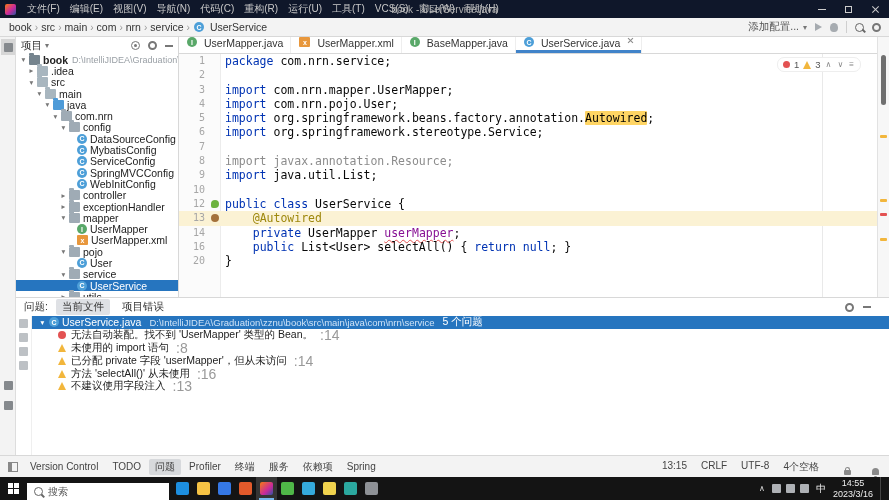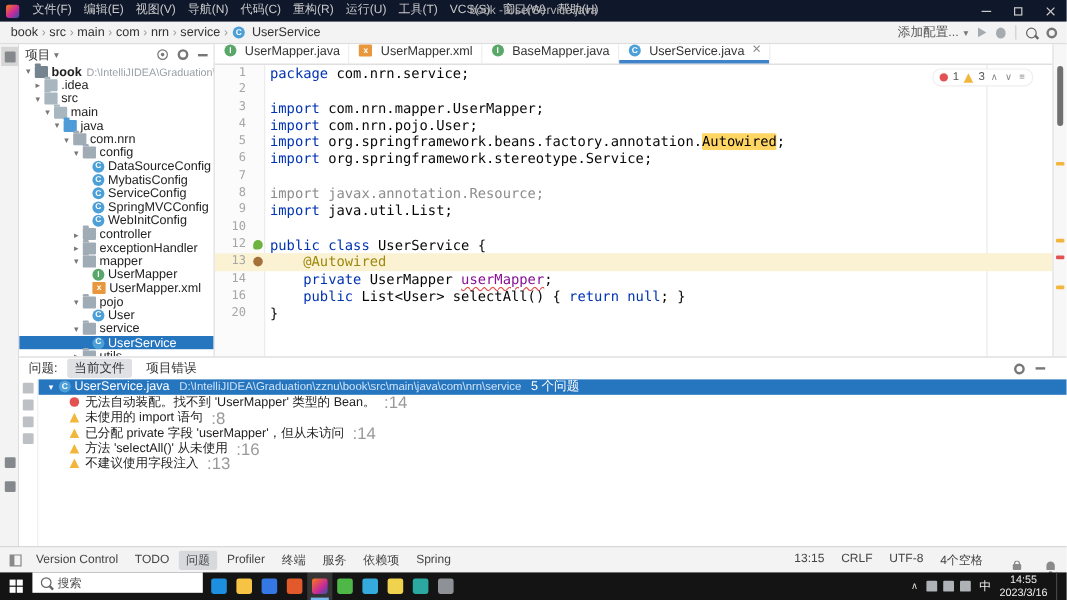--- a/index.html
+++ b/index.html
@@ -136,21 +136,21 @@
   #sb-left{display:flex;align-items:center;gap:2px}
   .sb-item{padding:1px 6px;border-radius:2px;white-space:nowrap}
   .sb-item.act{background:#D7D9DC}
   #sb-right{margin-left:auto;display:flex;align-items:flex-end;gap:19px}
   .lockic{width:7px;height:5px;background:#8A8A8A;border-radius:1px;position:relative;margin-top:3px}
   .lockic::before{content:"";position:absolute;left:1px;top:-3px;width:5px;height:3px;border:1px solid #8A8A8A;border-bottom:none;border-radius:3px 3px 0 0;box-sizing:border-box}
   .bellic{width:7px;height:7px;background:#8A8A8A;border-radius:50% 50% 10% 10%;position:relative;margin:0 2px}
   .bellic::after{content:"";position:absolute;left:2px;bottom:-3px;width:3px;height:2px;background:#8A8A8A;border-radius:50%}
 
   
-  #taskbar{position:absolute;left:0;top:477px;width:889px;height:23px;background:#141414;display:flex;align-items:flex-start;color:#EEE}
+  #taskbar{position:absolute;left:0;top:477px;width:889px;height:23px;background:#141414;display:flex;align-items:flex-end;color:#EEE}
   .start{width:27px;height:100%;display:flex;align-items:center;justify-content:center}
   #winlogo{display:grid;grid-template-columns:5px 5px;grid-template-rows:5px 5px;gap:1px}
   #winlogo span{background:#fff;display:block}
   #tsearch{width:142px;height:17px;background:#fff;color:#555;display:flex;align-items:center;gap:5px;padding:0 7px;font-size:10px;box-sizing:border-box}
   #tapps{display:flex;align-items:center;height:100%;margin-left:3px}
   .tapp{width:21px;height:100%;display:flex;align-items:center;justify-content:center;position:relative}
   .tapp .ai{width:13px;height:13px;border-radius:2px}
   .tapp.act{background:rgba(255,255,255,.14)}
   .tapp.act::after{content:"";position:absolute;bottom:0;left:3px;right:3px;height:2px;background:#76B9ED}
   #tray{margin-left:auto;display:flex;align-items:center;gap:7px;padding-right:3px;font-size:9px}

